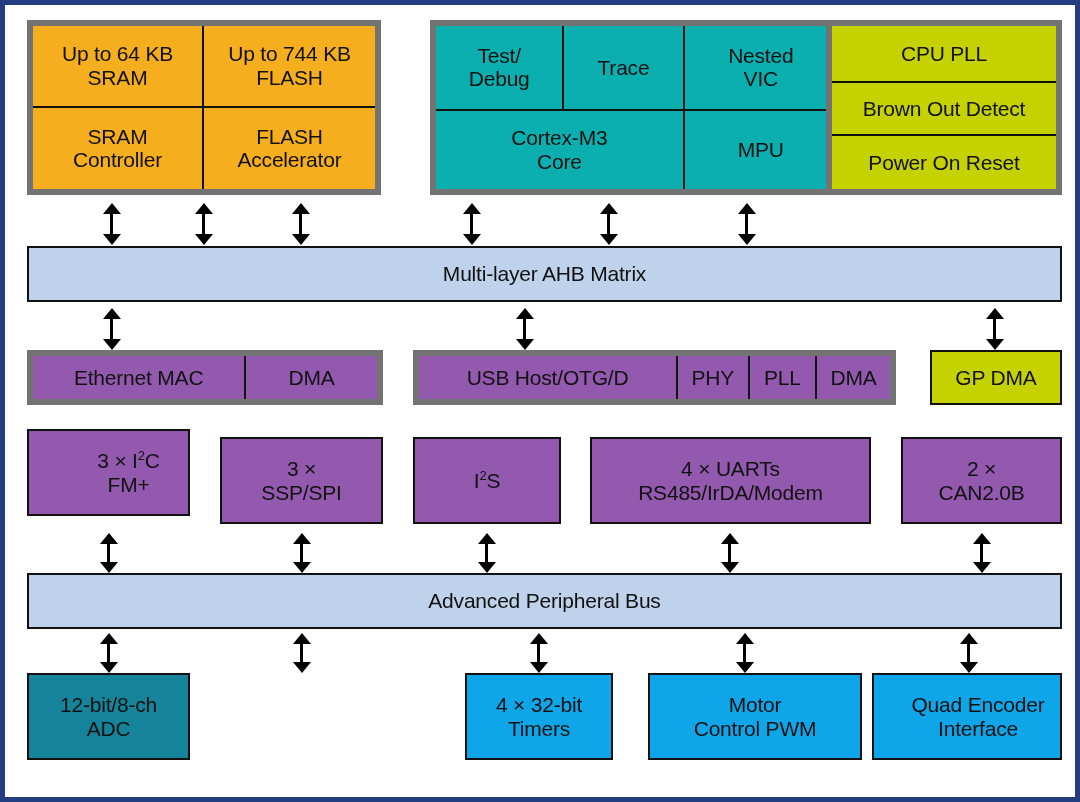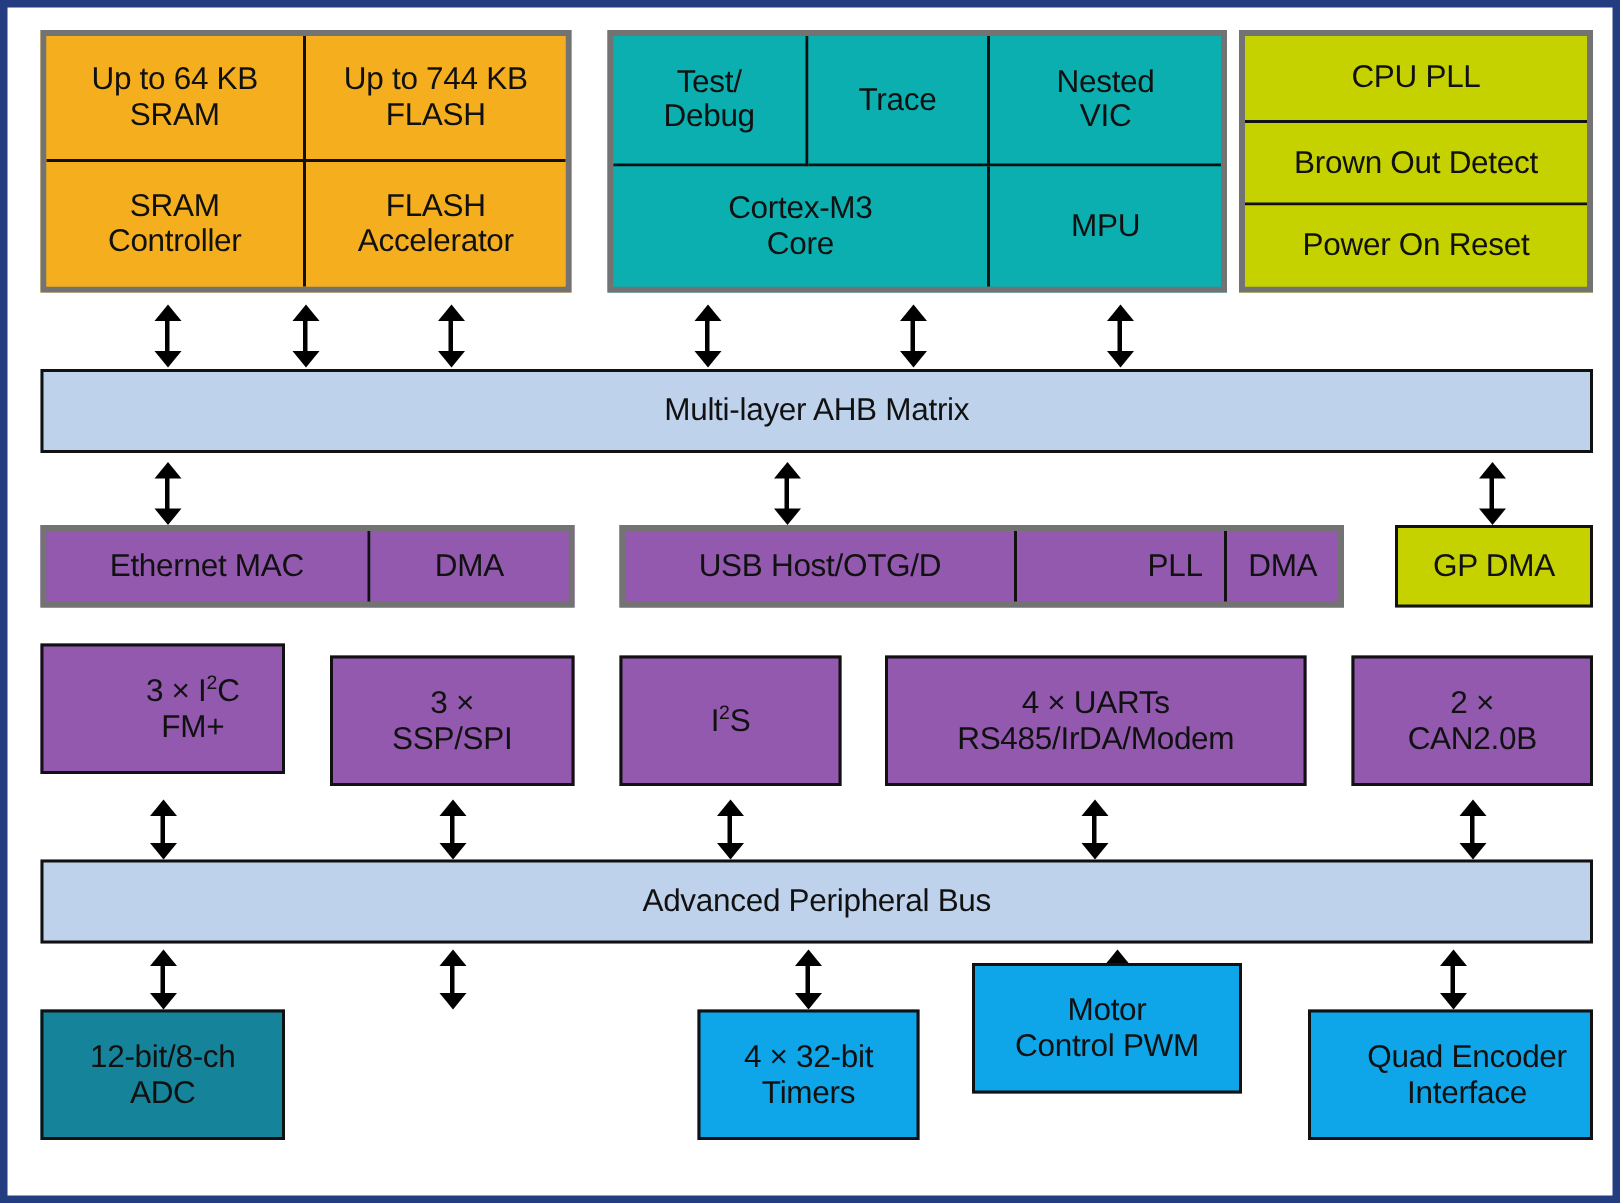--- a/index.html
+++ b/index.html
@@ -34,21 +34,21 @@
   
   .c-orange{background:#f5ae1e;}
   .c-teal{background:#0bafb0;}
   .c-olive{background:#c5d200;}
   .c-lblue{background:#bed2ec;}
   .c-purple{background:#9259ae;}
   .c-dteal{background:#15849b;}
   .c-mblue{background:#0ea5e9;}
 
   
-  .group{position:absolute;box-sizing:border-box;border:4px solid #737373;}
+  .group{position:absolute;box-sizing:border-box;border:6px solid #737373;}
   .cell{
     position:absolute;box-sizing:border-box;
     display:flex;align-items:center;justify-content:center;
     text-align:center;color:#111111;
     font-size:21px;line-height:1.12;white-space:pre-line;letter-spacing:-0.2px;
   }
   .cell.sep-r{border-right:2px solid #111111;}
   .cell.sep-b{border-bottom:2px solid #111111;}
 
   
@@ -74,21 +74,21 @@
     <div class="cell c-orange sep-r sep-b" style="left:0;top:0;width:50%;height:50%;">Up to 64 KB
 SRAM</div>
     <div class="cell c-orange sep-b" style="left:50%;top:0;width:50%;height:50%;">Up to 744 KB
 FLASH</div>
     <div class="cell c-orange sep-r" style="left:0;top:50%;width:50%;height:50%;">SRAM
 Controller</div>
     <div class="cell c-orange" style="left:50%;top:50%;width:50%;height:50%;">FLASH
 Accelerator</div>
   </div>
 
-  <div class="group c-teal" style="left:400px;top:15px;width:413px;height:175px;">
+  <div class="group c-teal" style="left:425px;top:15px;width:413px;height:175px;">
     <div class="cell c-teal sep-r sep-b" style="left:0;top:0;width:32%;height:52%;">Test/
 Debug</div>
     <div class="cell c-teal sep-r sep-b" style="left:32%;top:0;width:30%;height:52%;">Trace</div>
     <div class="cell c-teal sep-b" style="left:62%;top:0;width:38%;height:52%;">Nested
 VIC</div>
     <div class="cell c-teal sep-r" style="left:0;top:52%;width:62%;height:48%;">Cortex-M3
 Core</div>
     <div class="cell c-teal" style="left:62%;top:52%;width:38%;height:48%;">MPU</div>
   </div>
 
@@ -147,20 +147,21 @@
       <div class="head down"></div>
     </div>
 
   <div class="group c-purple" style="left:22px;top:345px;width:356px;height:55px;">
     <div class="cell c-purple sep-r" style="left:0;top:0;width:62%;height:100%;">Ethernet MAC</div>
     <div class="cell c-purple" style="left:62%;top:0;width:38%;height:100%;">DMA</div>
   </div>
 
   <div class="group c-purple" style="left:408px;top:345px;width:483px;height:55px;">
     <div class="cell c-purple sep-r" style="left:0;top:0;width:55%;height:100%;">USB Host/OTG/D</div>
+    <div class="cell c-purple sep-r" style="left:55%;top:0;width:15.2%;height:100%;">PHY</div>
     <div class="cell c-purple sep-r" style="left:70.2%;top:0;width:14.3%;height:100%;">PLL</div>
     <div class="cell c-purple" style="left:84.5%;top:0;width:15.5%;height:100%;">DMA</div>
   </div>
 
   <div class="blk c-olive" style="left:925px;top:345px;width:132px;height:55px;">GP DMA</div>
 
   <div class="blk c-purple" style="left:22px;top:424px;width:163px;height:87px;padding-left:40px;">
     <span>3 × I<sup>2</sup>C<br>FM+</span>
   </div>
   <div class="blk c-purple" style="left:215px;top:432px;width:163px;height:87px;">3 ×
@@ -224,18 +225,18 @@
   <div class="arrow" style="left:955px;top:628px;height:40px;">
     <div class="head up"></div>
       <div class="stem"></div>
       <div class="head down"></div>
     </div>
 
   <div class="blk c-dteal" style="left:22px;top:668px;width:163px;height:87px;">12-bit/8-ch
 ADC</div>
   <div class="blk c-mblue" style="left:460px;top:668px;width:148px;height:87px;">4 × 32-bit
 Timers</div>
-  <div class="blk c-mblue" style="left:643px;top:637px;width:180px;height:87px;">Motor
+  <div class="blk c-mblue" style="left:643px;top:668px;width:214px;height:87px;">Motor
 Control PWM</div>
   <div class="blk c-mblue" style="left:867px;top:668px;width:190px;height:87px;padding-left:22px;">Quad Encoder
 Interface</div>
 
 </div>
 
 </body></html>

